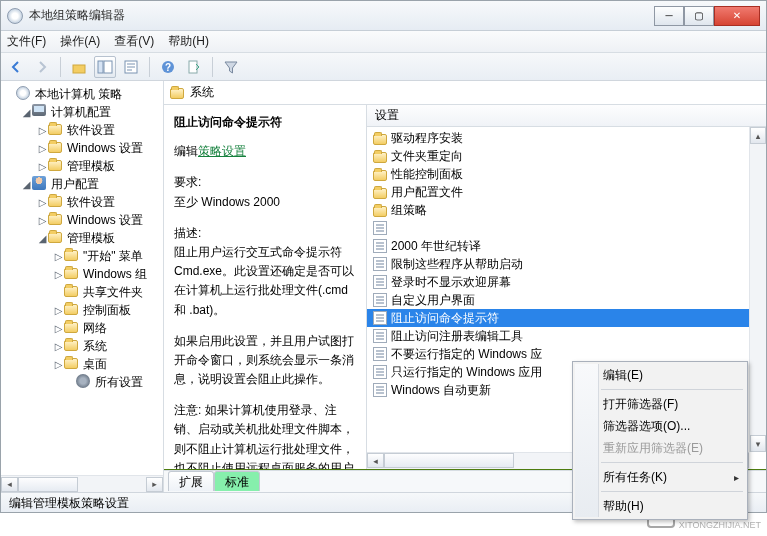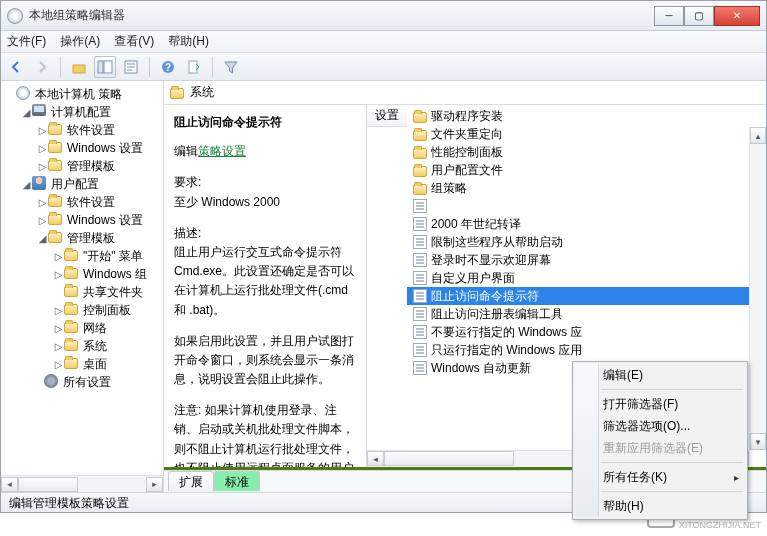--- a/index.html
+++ b/index.html
@@ -36,26 +36,26 @@
 .pc-ic::after { content: ""; position: absolute; left: 2px; right: 2px; top: 2px; bottom: 4px; background: #cfe3f5; }
 .gear-ic { width: 14px; height: 14px; border-radius: 50%; background: radial-gradient(circle,#a7b2c0 30%,#6d7988 70%); }
 .scroll-ic { width: 14px; height: 14px; background: radial-gradient(circle,#fff 30%,#c7d4e2 70%); border-radius: 50%; border: 1px solid #8f9db0; }
 .user-ic { width: 14px; height: 14px; background: radial-gradient(circle at 50% 35%, #f3ccaa 30%, transparent 31%), linear-gradient(#6ea1d9,#3f78bd); border-radius: 2px; }
 .left .hscroll { height: 17px; border-top: 1px solid #e1e5ea; display: flex; align-items: center; background: #f2f4f7; }
 .hscroll .ar { width: 17px; height: 15px; background: linear-gradient(#fff,#e2e7ee); border: 1px solid #c5ccd4; display: flex; align-items: center; justify-content: center; font-size: 9px; color: #555; }
 .hscroll .thumb { height: 15px; background: linear-gradient(#fdfdfe,#e6ebf2); border: 1px solid #c5ccd4; }
 
 .right { flex: 1; display: flex; flex-direction: column; min-width: 0; }
 .right .hdr { height: 24px; display: flex; align-items: center; padding: 0 6px; border-bottom: 1px solid #d7dde3; background: #fff; gap: 6px; }
-.right .body { flex: 1; display: flex; min-height: 0; border-bottom: 3px solid #4d7c0f; }
+.right .body { flex: 1; display: flex; min-height: 0; border-bottom: 1px solid #4d7c0f; }
 .desc { width: 202px; padding: 8px 8px 8px 10px; overflow: hidden; font-size: 12px; line-height: 1.6; }
 .desc .pol-title { font-weight: bold; margin-bottom: 10px; }
 .desc a { color: #15803d; }
 .desc .lbl { margin-top: 12px; }
-.listpane { flex: 1; border-left: 1px solid #d7dde3; display: flex; flex-direction: row; min-width: 0; position: relative; }
+.listpane { flex: 1; border-left: 1px solid #d7dde3; display: flex; flex-direction: column; min-width: 0; position: relative; }
 .colhdr { height: 22px; display: flex; align-items: center; padding: 0 8px; background: linear-gradient(#fdfdfe,#f0f3f7); border-bottom: 1px solid #d7dde3; }
 .items { flex: 1; overflow: hidden; padding: 2px 0; position: relative; }
 .it { height: 18px; display: flex; align-items: center; padding-left: 6px; gap: 4px; white-space: nowrap; }
 .it.sel { background: #2a84e9; color: #fff; }
 .set-ic { width: 14px; height: 14px; border: 1px solid #9fabba; background: #fff; position: relative; flex-shrink: 0; }
 .set-ic::before { content: ""; position: absolute; left: 2px; right: 2px; top: 2px; height: 2px; background: #b8c2cf; box-shadow: 0 3px 0 #b8c2cf, 0 6px 0 #b8c2cf; }
 .vscroll { position: absolute; right: 0; top: 22px; bottom: 17px; width: 17px; background: #f2f4f7; border-left: 1px solid #e1e5ea; display: flex; flex-direction: column; }
 .vscroll .ar { height: 17px; background: linear-gradient(#fff,#e2e7ee); border: 1px solid #c5ccd4; display: flex; align-items: center; justify-content: center; font-size: 9px; color: #555; }
 .vscroll .track { flex: 1; }
 .listpane .hscroll { position: absolute; left: 0; right: 17px; bottom: 0; height: 17px; border-top: 1px solid #e1e5ea; display: flex; background: #f2f4f7; }
@@ -256,21 +256,21 @@
             </span>
             <span>系统</span>
           </div>
           <div class="tree-row" style="padding-left: 52px;">
             <span class="tw">▷</span>
             <span class="ic">
               <div class="folder-ic"></div>
             </span>
             <span>桌面</span>
           </div>
-          <div class="tree-row" style="padding-left: 32px;">
+          <div class="tree-row" style="padding-left: 64px;">
             <span class="tw"></span>
             <span class="ic">
               <div class="gear-ic"></div>
             </span>
             <span>所有设置</span>
           </div>
         </div>
       <div class="hscroll">
         <div class="ar">◂</div>
         <div class="thumb" style="width:60px"></div>

